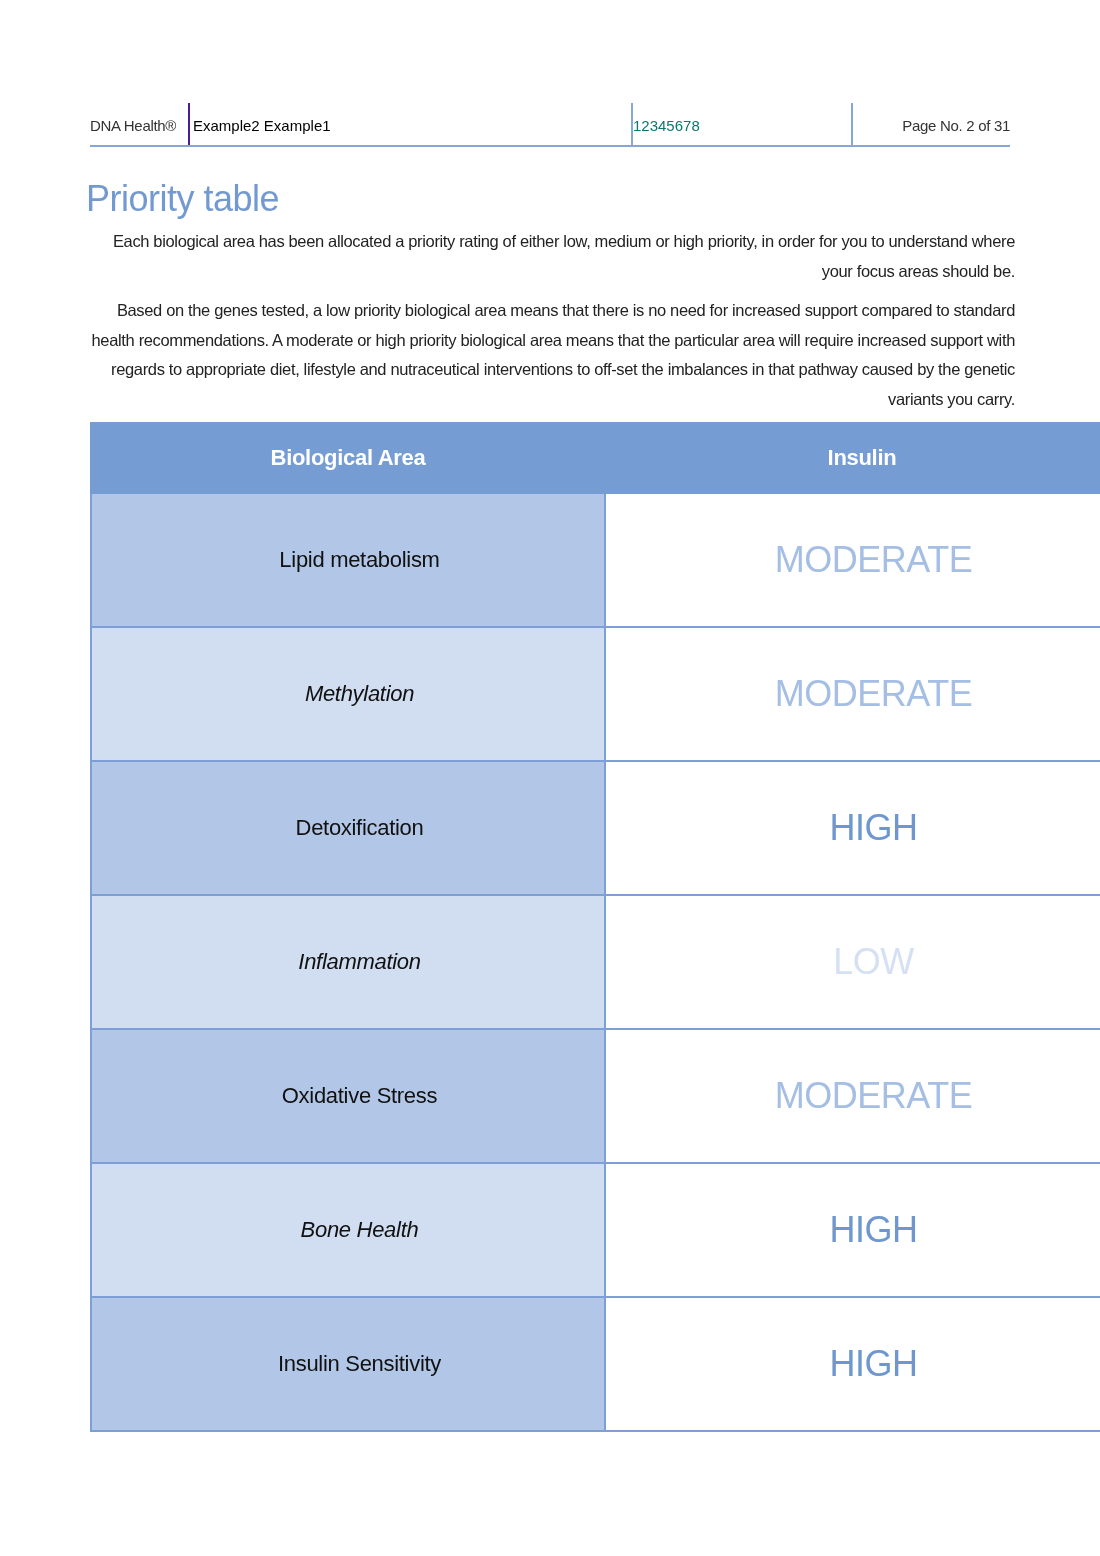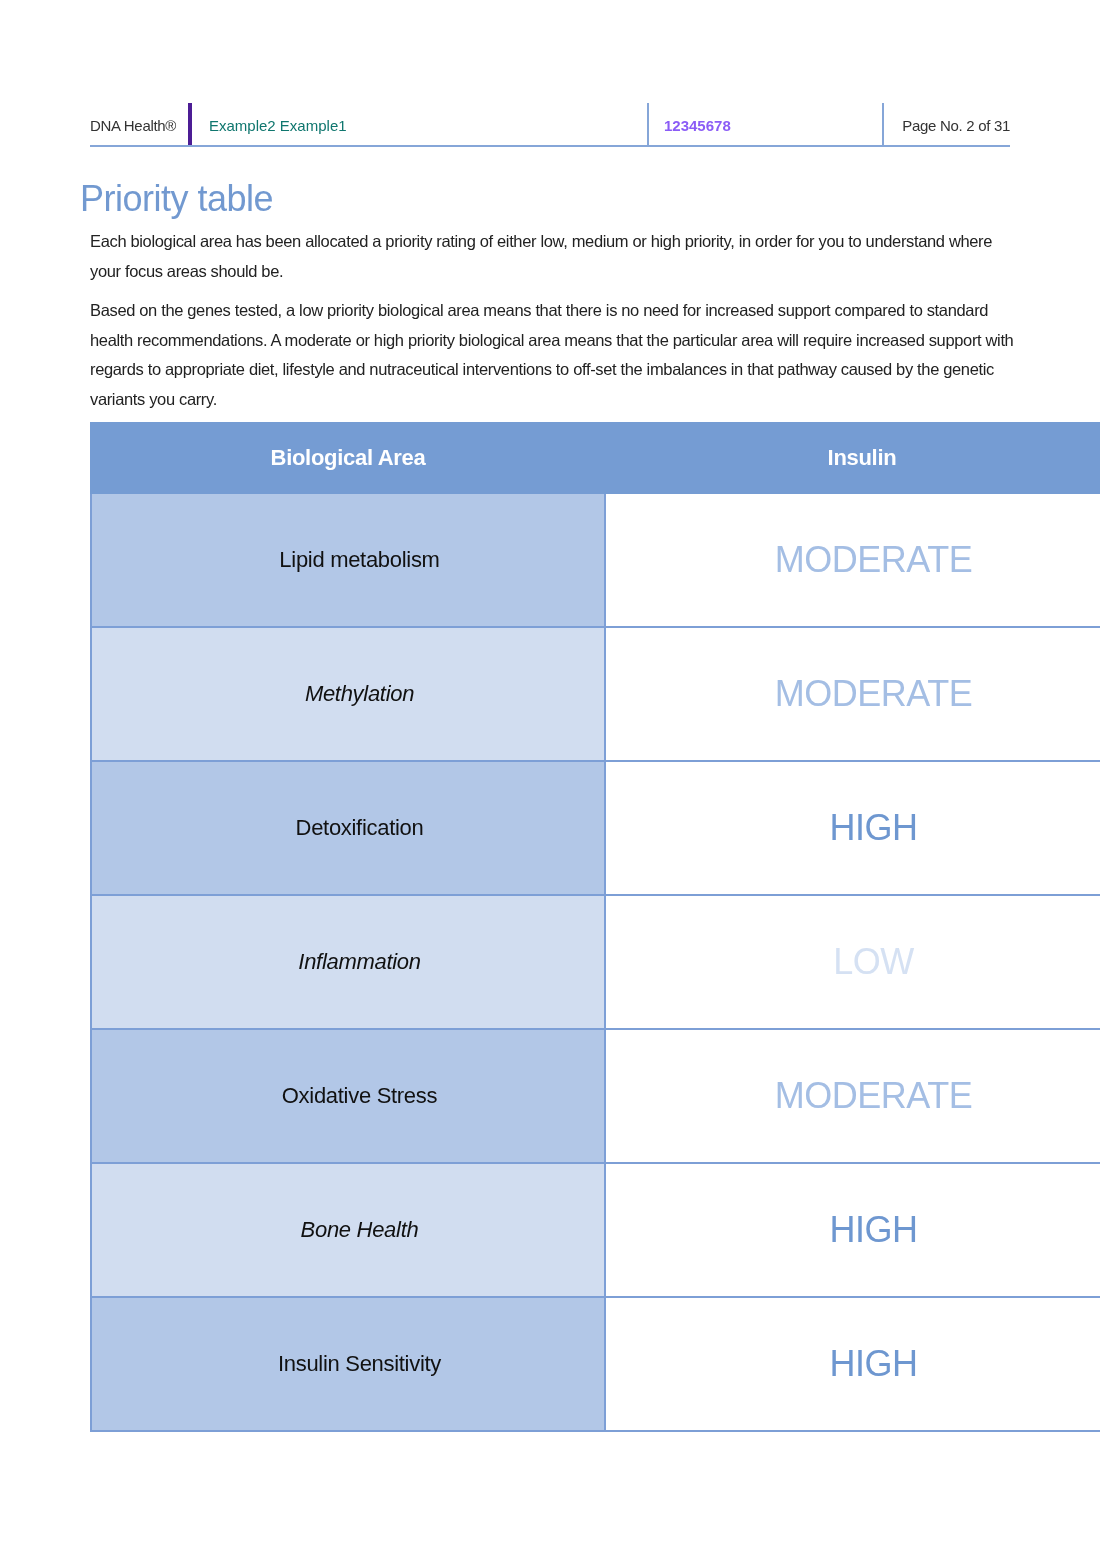--- a/index.html
+++ b/index.html
@@ -3,31 +3,31 @@
   <meta charset="utf-8">
   <style>
     html, body { margin: 0; padding: 0; background: #ffffff; }
     body { width: 1100px; height: 1556px; position: relative; font-family: "Liberation Sans", sans-serif; color: #1a1a1a; }
     .header {
       position: absolute; left: 90px; top: 103px; width: 920px; height: 42px;
       border-bottom: 2px solid #86a6d8; display: flex; align-items: stretch;
     }
     .hcell { display: flex; align-items: center; font-size: 15px; }
     .hcell.brand { width: 98px; color: #333; letter-spacing: -0.3px; text-align: center; }
-    .hcell.name { width: 438px; padding-left: 17px; border-left: 4px solid #4c1d95; color: #0f766e; }
-    .hcell.id { width: 218px; padding-left: 15px; border-left: 2px solid #86a6d8; color: #8b5cf6; font-weight: bold; }
+    .hcell.name { width: 438px; padding-left: 3px; border-left: 2px solid #4c1d95; color: #000000; }
+    .hcell.id { width: 218px; border-left: 2px solid #86a6d8; color: #0f766e; }
     .hcell.page { flex: 1; justify-content: flex-end; border-left: 2px solid #86a6d8; color: #333; letter-spacing: -0.3px; }
     .hcell span { position: relative; top: 1px; }
     .title {
-      position: absolute; left: 80px; top: 178px; margin: 0;
+      position: absolute; left: 86px; top: 178px; margin: 0;
       font-size: 36px; font-weight: normal; color: #7299d0; letter-spacing: -0.5px;
     }
     .para {
       position: absolute; left: 90px; width: 925px; margin: 0;
-      font-size: 16.5px; line-height: 29.5px; color: #222; letter-spacing: -0.35px;
+      font-size: 16.5px; line-height: 29.5px; color: #222; letter-spacing: -0.35px; text-align: right;
     }
     .para.p1 { top: 227px; }
     .para.p2 { top: 296px; }
     .table {
       position: absolute; left: 90px; top: 422px; width: 1030px;
       border-collapse: collapse; table-layout: fixed;
     }
     .table th {
       background: #759cd3; color: #ffffff; font-weight: bold; font-size: 22px;
       height: 66px; border: 2px solid #759cd3; text-align: center; letter-spacing: -0.3px;

